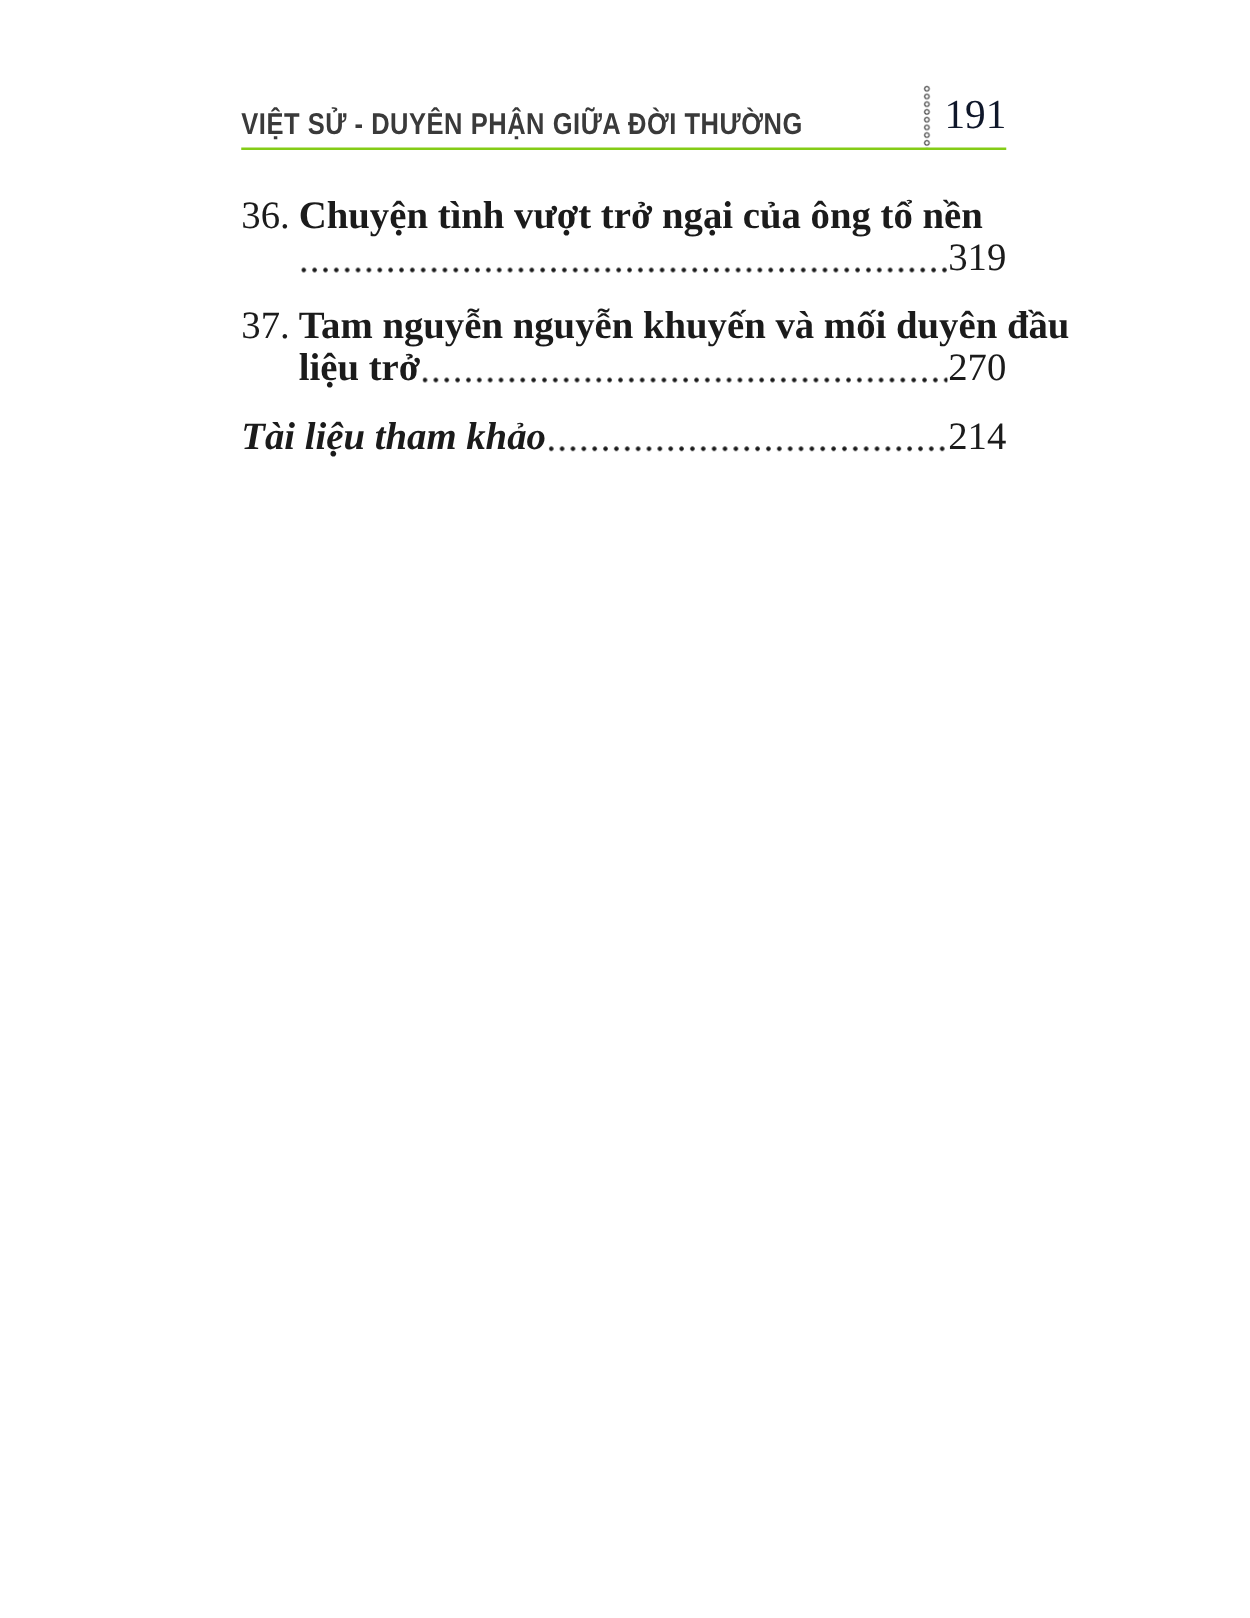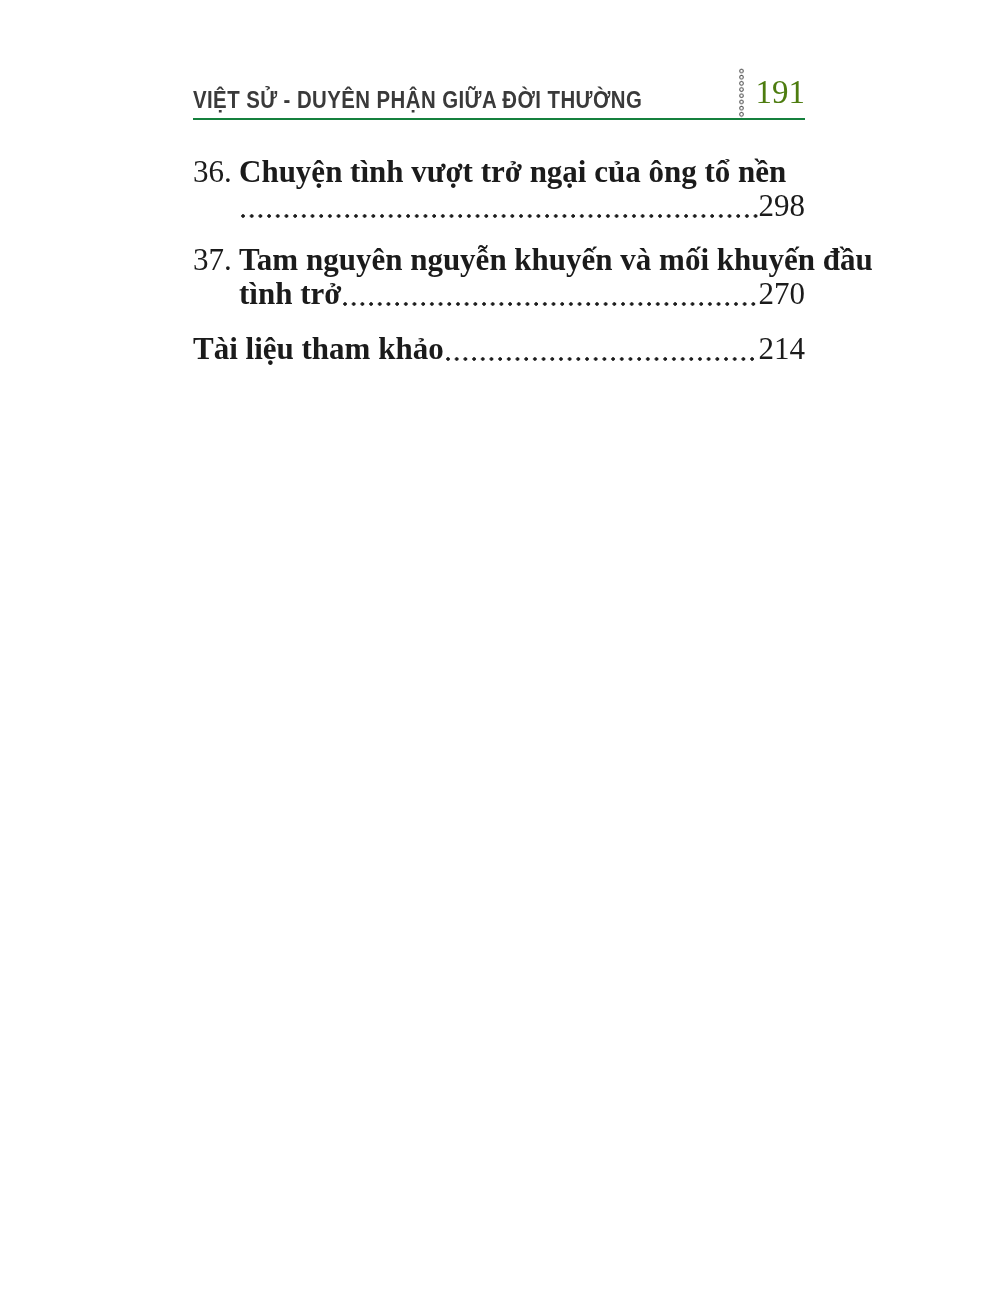--- a/index.html
+++ b/index.html
@@ -16,21 +16,21 @@
     overflow: hidden;
   }
 
   
   .header {
     position: absolute;
     left: 193px;
     top: 62px;
     width: 612px;
     height: 56px;
-    border-bottom: 2px solid #15803d;
+    border-bottom: 2px solid #84cc16;
     display: flex;
     justify-content: space-between;
     align-items: flex-end;
   }
   .running-title {
     font-family: "Liberation Sans", "DejaVu Sans", sans-serif;
     font-size: 24px;
     font-weight: bold;
     letter-spacing: 0.5px;
     color: #3a3a3a;
@@ -49,21 +49,21 @@
     height: 50px;
     background-image: radial-gradient(circle at 4.5px 3px, #ffffff 0.8px, #4a4a4a 1.7px, rgba(0,0,0,0) 2.8px);
     background-size: 9px 6.2px;
     background-repeat: repeat-y;
   }
   .page-number {
     font-family: "Liberation Serif", "DejaVu Serif", serif;
     font-size: 33px;
     line-height: 1;
     padding-bottom: 9px;
-    color: #4d7c0f;
+    color: #0f172a;
   }
 
   
   .toc {
     position: absolute;
     left: 193px;
     top: 155px;
     width: 612px;
     font-family: "Liberation Serif", "DejaVu Serif", serif;
     font-size: 31px;
@@ -108,20 +108,21 @@
   .pg {
     flex: 0 0 auto;
   }
   .ref-row {
     margin-top: 21px;
     display: flex;
     align-items: baseline;
   }
   .ref-title {
     font-weight: bold;
+    font-style: italic;
     white-space: nowrap;
     text-align: center;
   }
 </style>
 </head>
 <body>
 
 <div class="page">
 
   <div class="header">
@@ -134,31 +135,31 @@
 
   <div class="toc">
 
     <div class="entry">
       <div class="row">
         <span class="num">36.</span>
         <span class="txt">Chuyện tình vượt trở ngại của ông tổ nền</span>
       </div>
       <div class="row cont">
         <span class="leader"></span>
-        <span class="pg">298</span>
+        <span class="pg">319</span>
       </div>
     </div>
 
     <div class="entry">
       <div class="row">
         <span class="num">37.</span>
-        <span class="txt">Tam nguyên nguyễn khuyến và mối khuyến đầu</span>
+        <span class="txt">Tam nguyễn nguyễn khuyến và mối duyên đầu</span>
       </div>
       <div class="row cont">
-        <span class="txt">tình trở</span>
+        <span class="txt">liệu trở</span>
         <span class="leader"></span>
         <span class="pg">270</span>
       </div>
     </div>
 
     <div class="ref-row">
       <span class="ref-title">Tài liệu tham khảo</span>
       <span class="leader"></span>
       <span class="pg">214</span>
     </div>

